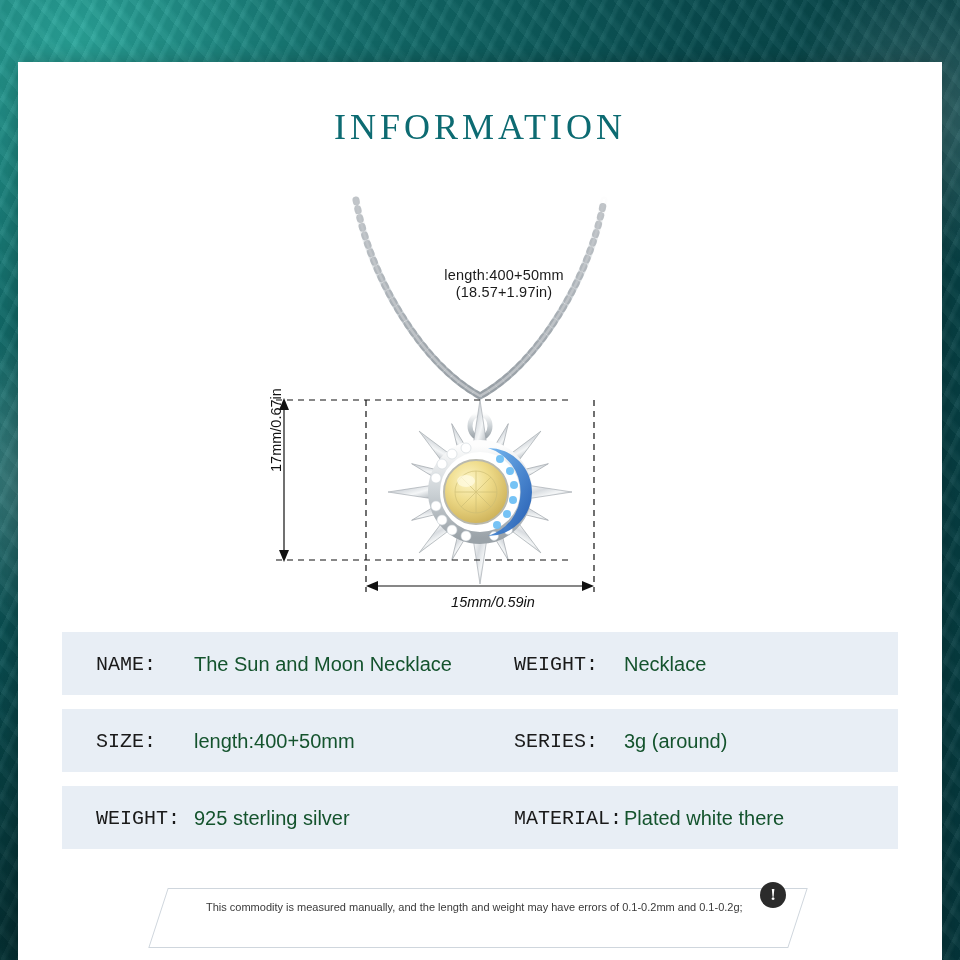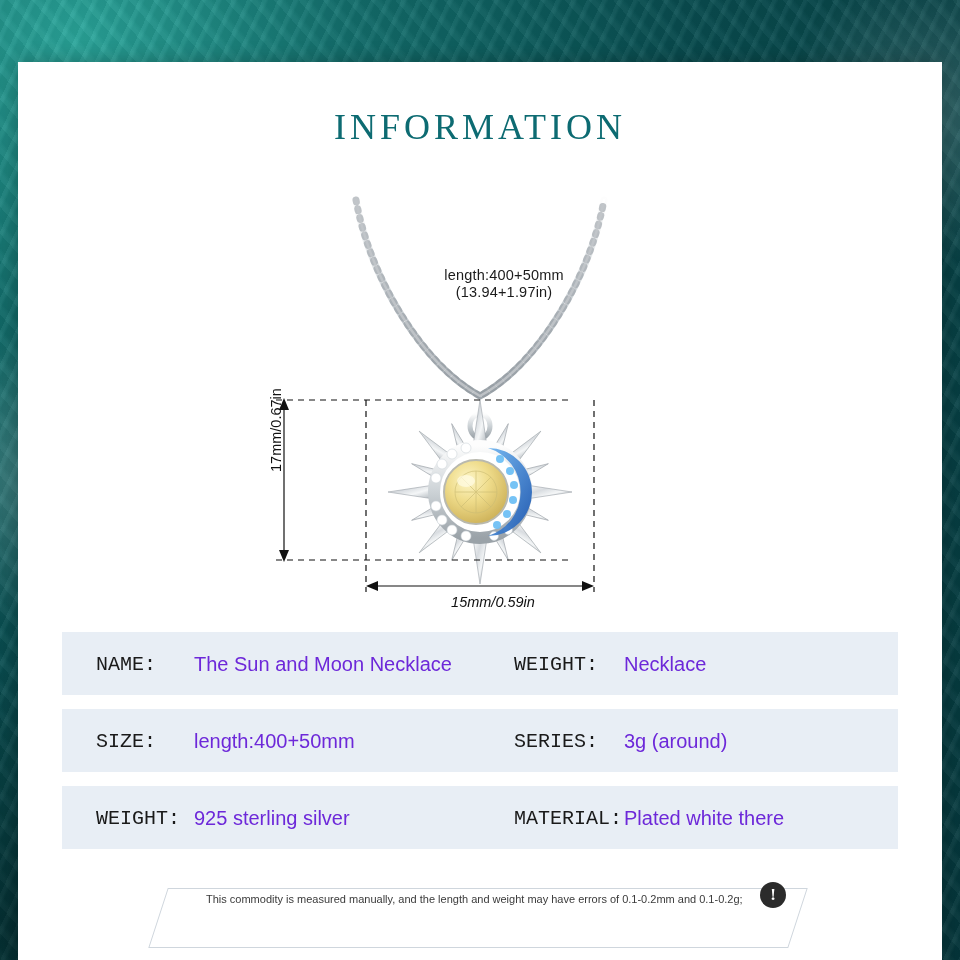--- a/index.html
+++ b/index.html
@@ -128,21 +128,21 @@
     transform: translateY(-50%);
     font-size: 20px;
     color: #1a1a1a;
     font-family: Liberation Mono, monospace;
   }
   .spec-row .val {
     position: absolute;
     top: 50%;
     transform: translateY(-50%);
     font-size: 20px;
-    color: #6d28d9;
+    color: #14532d;
   }
   .c1-lbl { left: 34px; }
   .c1-val { left: 132px; }
   .c2-lbl { left: 452px; }
   .c2-val { left: 562px; }
 
   
   .note-wrap {
     position: absolute;
     left: 140px;
@@ -153,21 +153,21 @@
   .note-shape {
     position: absolute;
     inset: 0;
     border: 1px solid #cfd6dd;
     transform: skewX(-18deg);
     background: #ffffff;
   }
   .note-text {
     position: absolute;
     left: 48px;
-    top: 4px;
+    top: 12px;
     width: 560px;
     font-size: 11px;
     line-height: 14px;
     color: #3a3a3a;
   }
   .warn-icon {
     position: absolute;
     left: 742px;
     top: 820px;
     width: 26px;
@@ -303,21 +303,21 @@
           <polygon points="266,380 261,368 271,368" fill="#111" stroke="none"></polygon>
 
           <path d="M354 404 H 570"></path>
           <polygon points="348,404 360,399 360,409" fill="#111" stroke="none"></polygon>
           <polygon points="576,404 564,399 564,409" fill="#111" stroke="none"></polygon>
         </g>
       </svg>
 
       <div class="chain-label">
         <div>length:400+50mm</div>
-        <div>(13.94+1.97in)</div>
+        <div>(18.57+1.97in)</div>
       </div>
 
       <div class="dim-text-v">17mm/0.67in</div>
       <div class="dim-text-h">15mm/0.59in</div>
     </div>
 
     <div class="specs">
 
       <div class="spec-row">
         <div class="lbl c1-lbl">NAME:</div>

